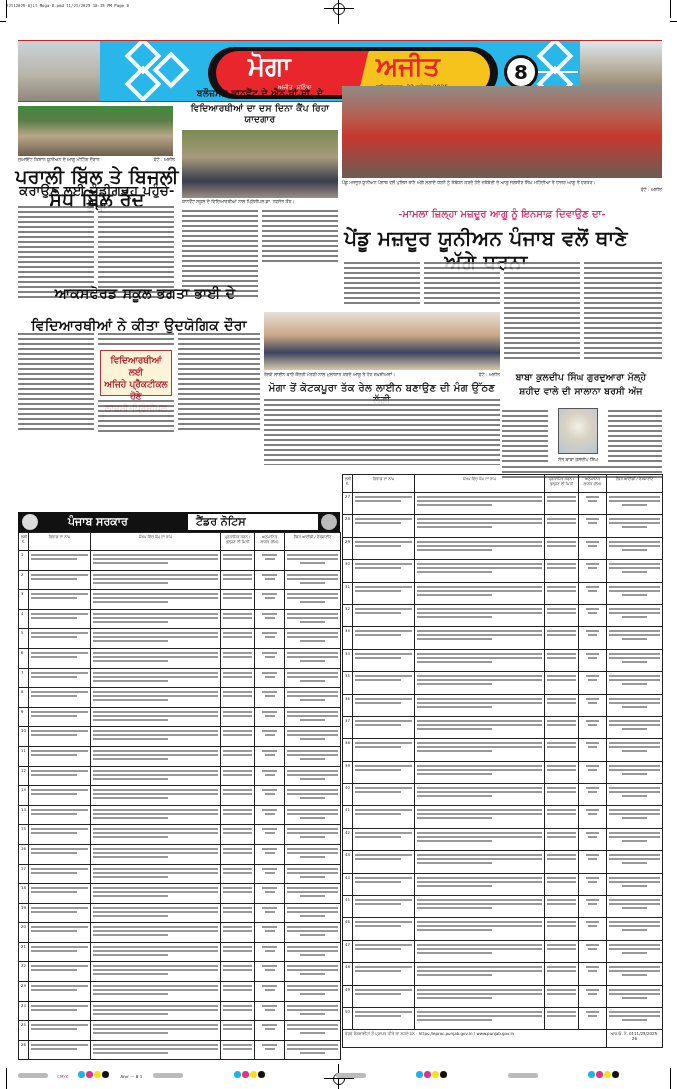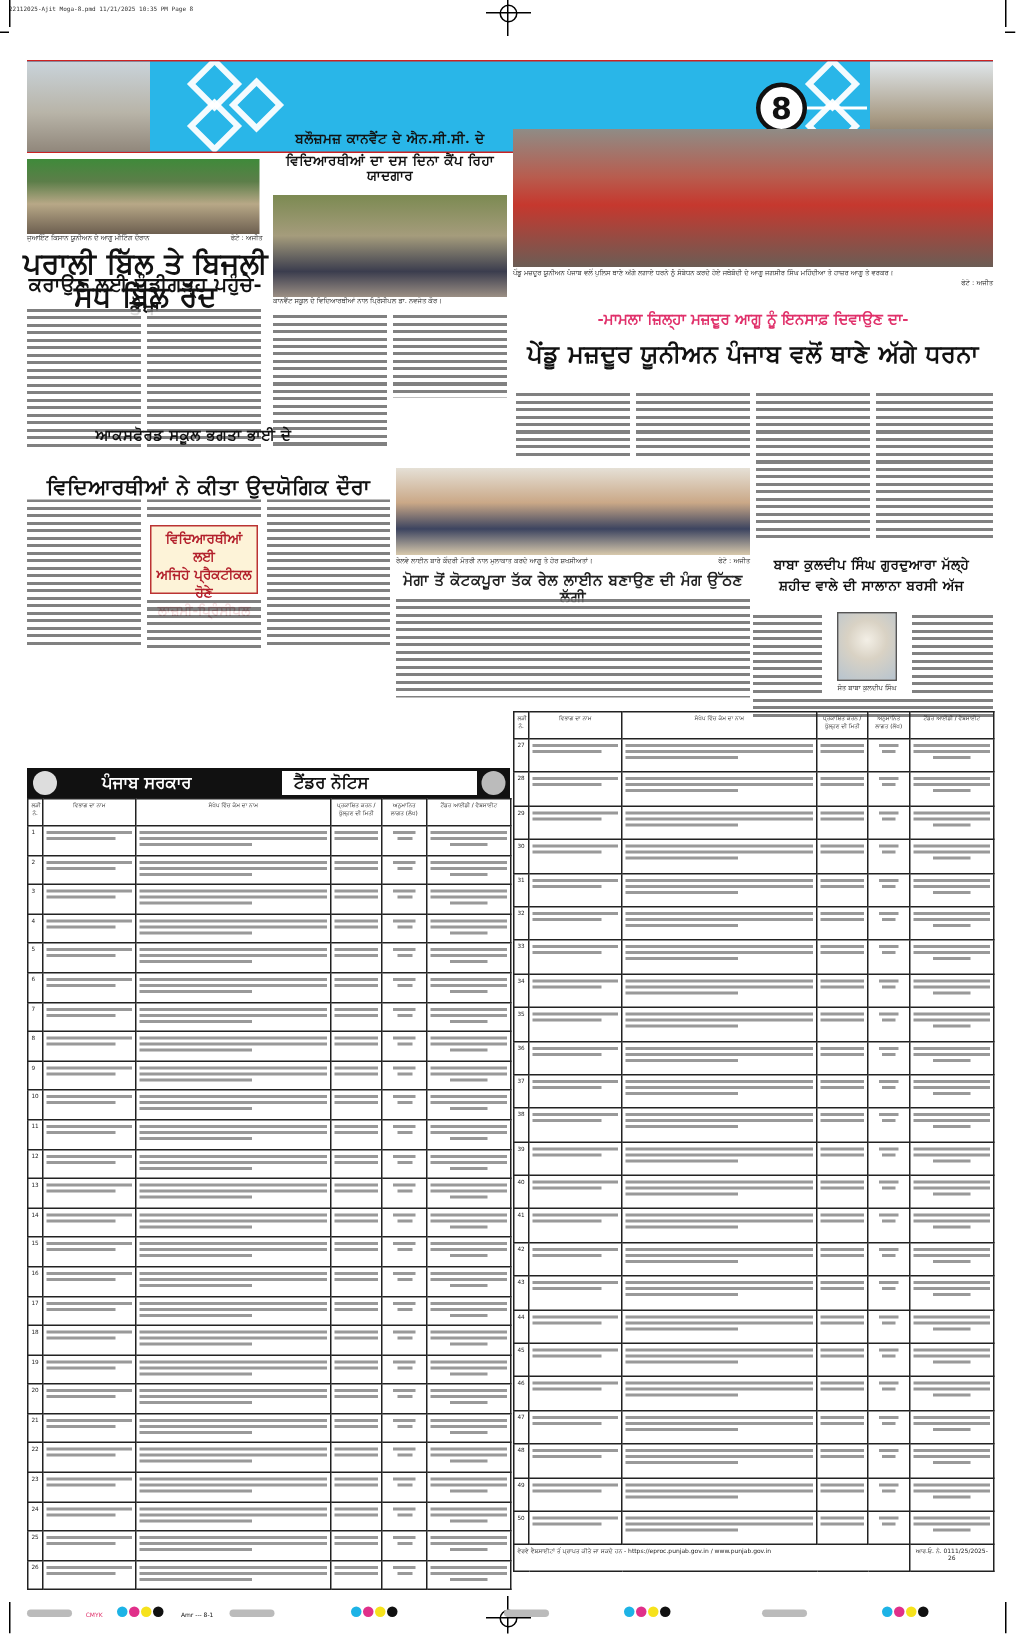--- a/index.html
+++ b/index.html
@@ -67,20 +67,28 @@
 <div class="abs crop" style="left:670px;top:0;width:1px;height:18px"></div>
 <div class="abs crop" style="left:670px;top:21px;width:7px;height:1px"></div>
 <div class="abs crop" style="left:6px;top:1068px;width:1px;height:21px"></div>
 <div class="abs crop" style="left:670px;top:1068px;width:1px;height:21px"></div>
 
 <div class="abs mast">
   <div class="abs photoL"></div>
   <div class="abs diamond" style="left:112px;top:2px"></div>
   <div class="abs diamond" style="left:112px;top:30px"></div>
   <div class="abs diamond" style="left:140px;top:16px"></div>
+  <div class="abs pill">
+    <div class="abs red"></div>
+    <div class="abs yel"></div>
+    <div class="abs t1">ਮੋਗਾ</div>
+    <div class="abs t2">ਅਜੀਤ</div>
+    <div class="abs s1">ਅਜੀਤ, ਬਠਿੰਡਾ</div>
+    <div class="abs s2">ਸ਼ਨਿਚਰਵਾਰ, 22 ਨਵੰਬਰ 2025</div>
+  </div>
   <div class="abs pgnum">8</div>
   <div class="abs hline"></div>
   <div class="abs diamond" style="left:524px;top:2px"></div>
   <div class="abs diamond" style="left:524px;top:30px"></div>
   <div class="abs photoR"></div>
 </div>
 
 <div class="abs photo ph-crowd" style="left:18px;top:106px;width:155px;height:50px"></div>
 <div class="abs cap" style="left:18px;top:157px;width:110px">ਜੁਆਇੰਟ ਕਿਸਾਨ ਯੂਨੀਅਨ ਦੇ ਆਗੂ ਮੀਟਿੰਗ ਦੌਰਾਨ</div>
 <div class="abs cap" style="left:140px;top:157px;width:35px;text-align:right">ਫੋਟੋ : ਅਜੀਤ</div>
@@ -93,27 +101,27 @@
 <div class="abs head" style="left:180px;top:103px;width:160px;font-size:9px">ਵਿਦਿਆਰਥੀਆਂ ਦਾ ਦਸ ਦਿਨਾ ਕੈਂਪ ਰਿਹਾ ਯਾਦਗਾਰ</div>
 <div class="abs photo ph-group" style="left:182px;top:130px;width:156px;height:68px"></div>
 <div class="abs cap" style="left:182px;top:199px;width:156px">ਕਾਨਵੈਂਟ ਸਕੂਲ ਦੇ ਵਿਦਿਆਰਥੀਆਂ ਨਾਲ ਪ੍ਰਿੰਸੀਪਲ ਡਾ. ਨਵਜੋਤ ਕੌਰ।</div>
 <div class="abs txt" style="left:182px;top:210px;width:76px;height:90px"></div>
 <div class="abs txt" style="left:262px;top:210px;width:76px;height:55px"></div>
 
 <div class="abs photo ph-rally" style="left:342px;top:86px;width:320px;height:92px"></div>
 <div class="abs cap" style="left:342px;top:180px;width:320px">ਪੇਂਡੂ ਮਜ਼ਦੂਰ ਯੂਨੀਅਨ ਪੰਜਾਬ ਵਲੋਂ ਪੁਲਿਸ ਥਾਣੇ ਅੱਗੇ ਲਗਾਏ ਧਰਨੇ ਨੂੰ ਸੰਬੋਧਨ ਕਰਦੇ ਹੋਏ ਜਥੇਬੰਦੀ ਦੇ ਆਗੂ ਜਗਸੀਰ ਸਿੰਘ ਮਹਿੰਦੀਆ ਤੇ ਹਾਜ਼ਰ ਆਗੂ ਤੇ ਵਰਕਰ।</div>
 <div class="abs cap" style="left:620px;top:187px;width:42px;text-align:right">ਫੋਟੋ : ਅਜੀਤ</div>
 <div class="abs kicker" style="left:342px;top:208px;width:320px;font-size:10px">-ਮਾਮਲਾ ਜ਼ਿਲ੍ਹਾ ਮਜ਼ਦੂਰ ਆਗੂ ਨੂੰ ਇਨਸਾਫ਼ ਦਿਵਾਉਣ ਦਾ-</div>
-<div class="abs head" style="left:342px;top:226px;width:320px;font-size:16px">ਪੇਂਡੂ ਮਜ਼ਦੂਰ ਯੂਨੀਅਨ ਪੰਜਾਬ ਵਲੋਂ ਥਾਣੇ ਅੱਗੇ ਧਰਨਾ</div>
+<div class="abs head" style="left:326px;top:226px;width:320px;font-size:20px">ਪੇਂਡੂ ਮਜ਼ਦੂਰ ਯੂਨੀਅਨ ਪੰਜਾਬ ਵਲੋਂ ਥਾਣੇ ਅੱਗੇ ਧਰਨਾ</div>
 <div class="abs txt" style="left:344px;top:262px;width:76px;height:42px"></div>
 <div class="abs txt" style="left:424px;top:262px;width:76px;height:42px"></div>
 <div class="abs txt" style="left:504px;top:262px;width:76px;height:98px"></div>
 <div class="abs txt" style="left:584px;top:262px;width:78px;height:98px"></div>
 
-<div class="abs head" style="left:4px;top:285px;width:250px;font-size:10px">ਆਕਸਫੋਰਡ ਸਕੂਲ ਭਗਤਾ ਭਾਈ ਦੇ</div>
+<div class="abs head" style="left:20px;top:285px;width:250px;font-size:14px">ਆਕਸਫੋਰਡ ਸਕੂਲ ਭਗਤਾ ਭਾਈ ਦੇ</div>
 <div class="abs head" style="left:14px;top:317px;width:250px;font-size:14px">ਵਿਦਿਆਰਥੀਆਂ ਨੇ ਕੀਤਾ ਉਦਯੋਗਿਕ ਦੌਰਾ</div>
 <div class="abs txt" style="left:18px;top:333px;width:76px;height:98px"></div>
 <div class="abs txt" style="left:98px;top:333px;width:76px;height:14px"></div>
 <div class="abs box" style="left:100px;top:350px;width:72px;height:46px">
   <div>ਵਿਦਿਆਰਥੀਆਂ ਲਈ</div>
   <div>ਅਜਿਹੇ ਪ੍ਰੈਕਟੀਕਲ ਹੋਣੇ</div>
   <div>ਲਾਜ਼ਮੀ-ਪ੍ਰਿੰਸੀਪਲ</div>
 </div>
 <div class="abs txt" style="left:98px;top:400px;width:76px;height:32px"></div>
 <div class="abs txt" style="left:178px;top:333px;width:82px;height:98px"></div>

